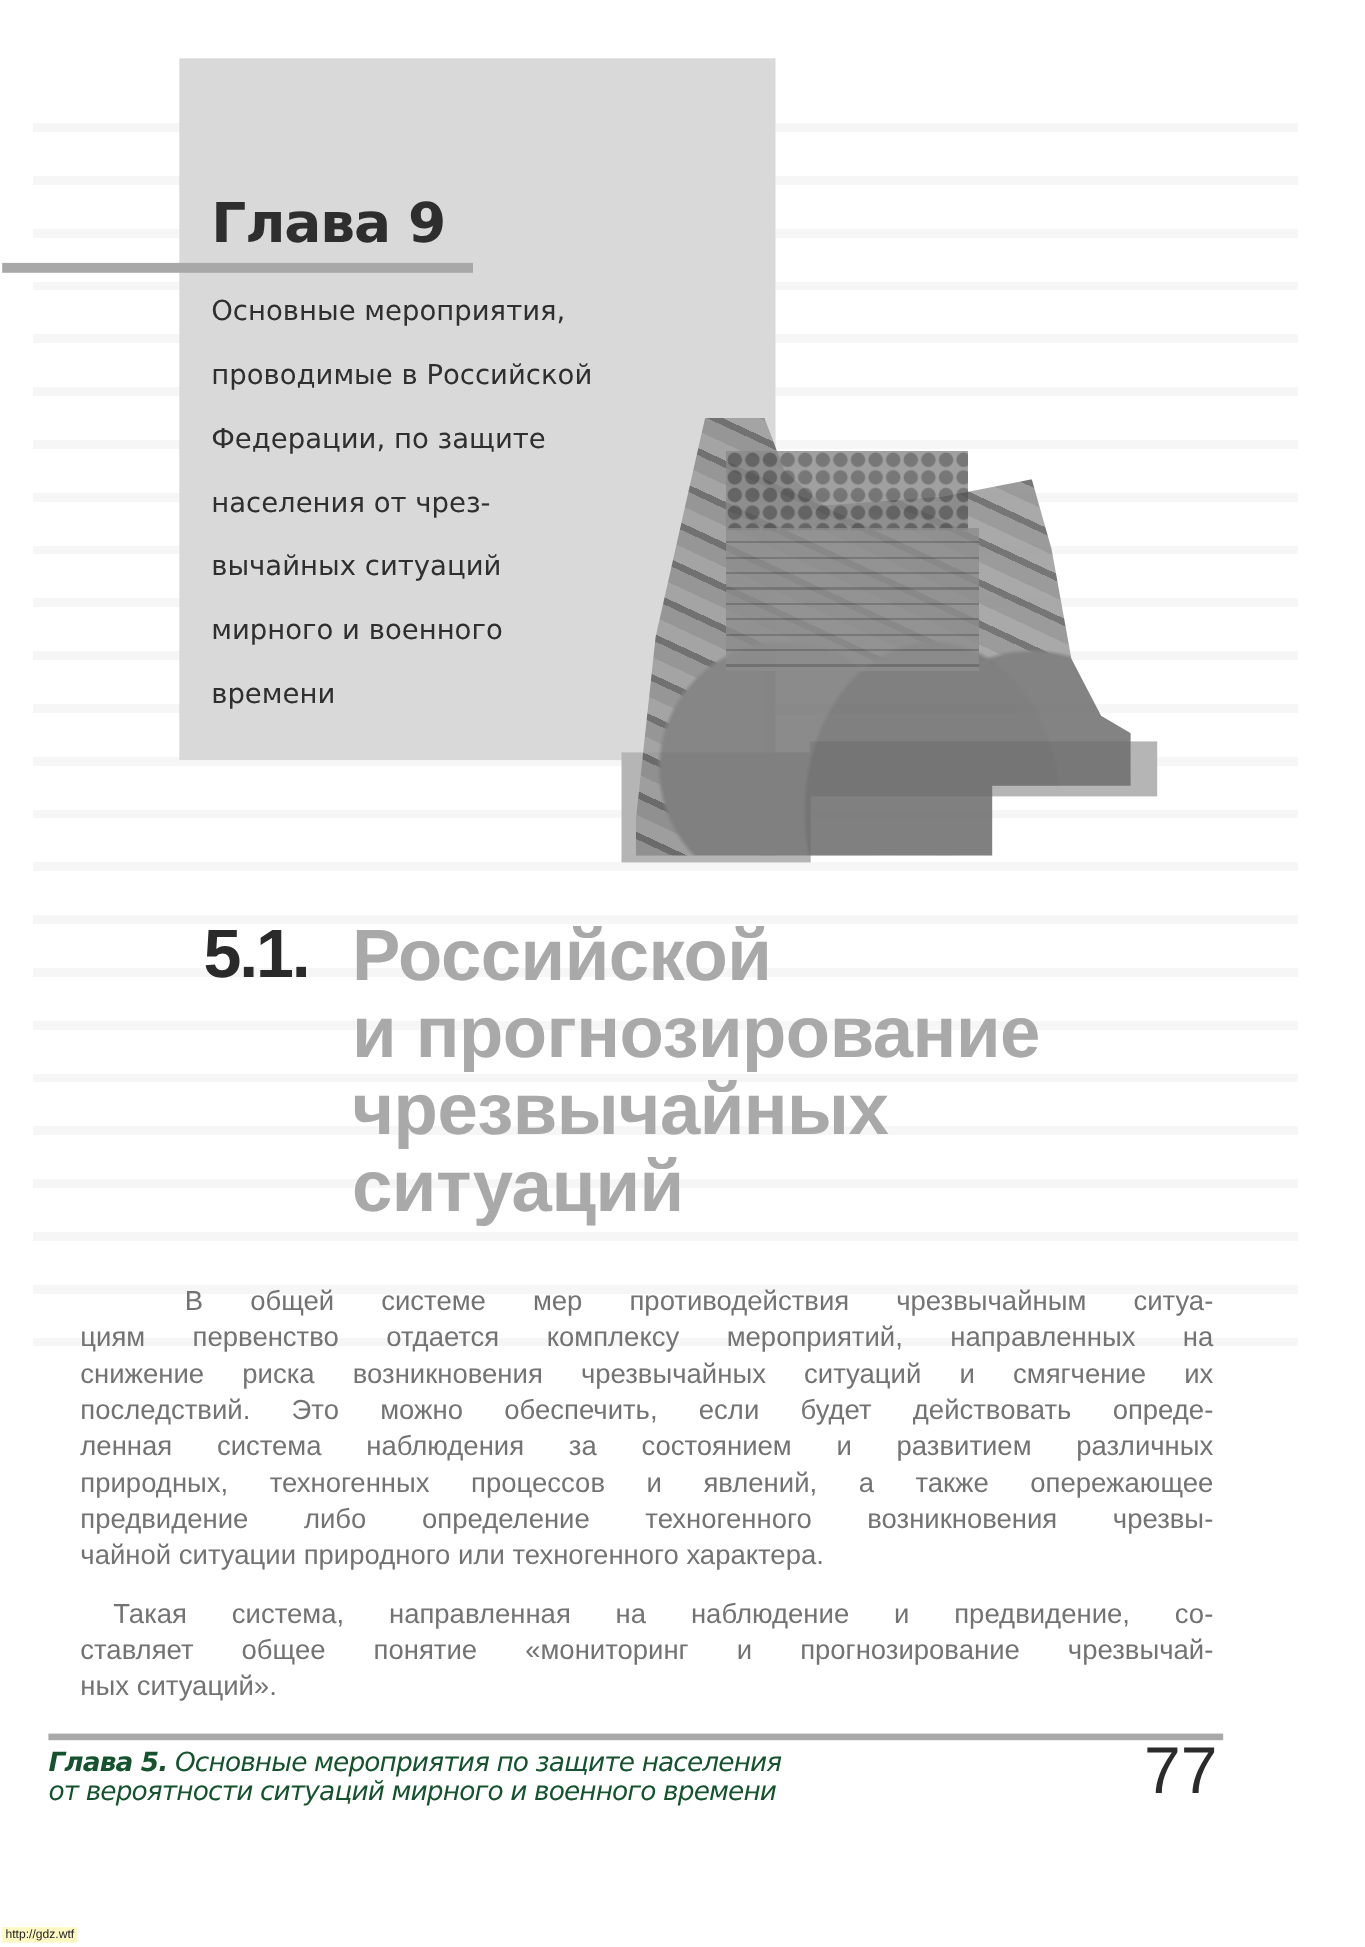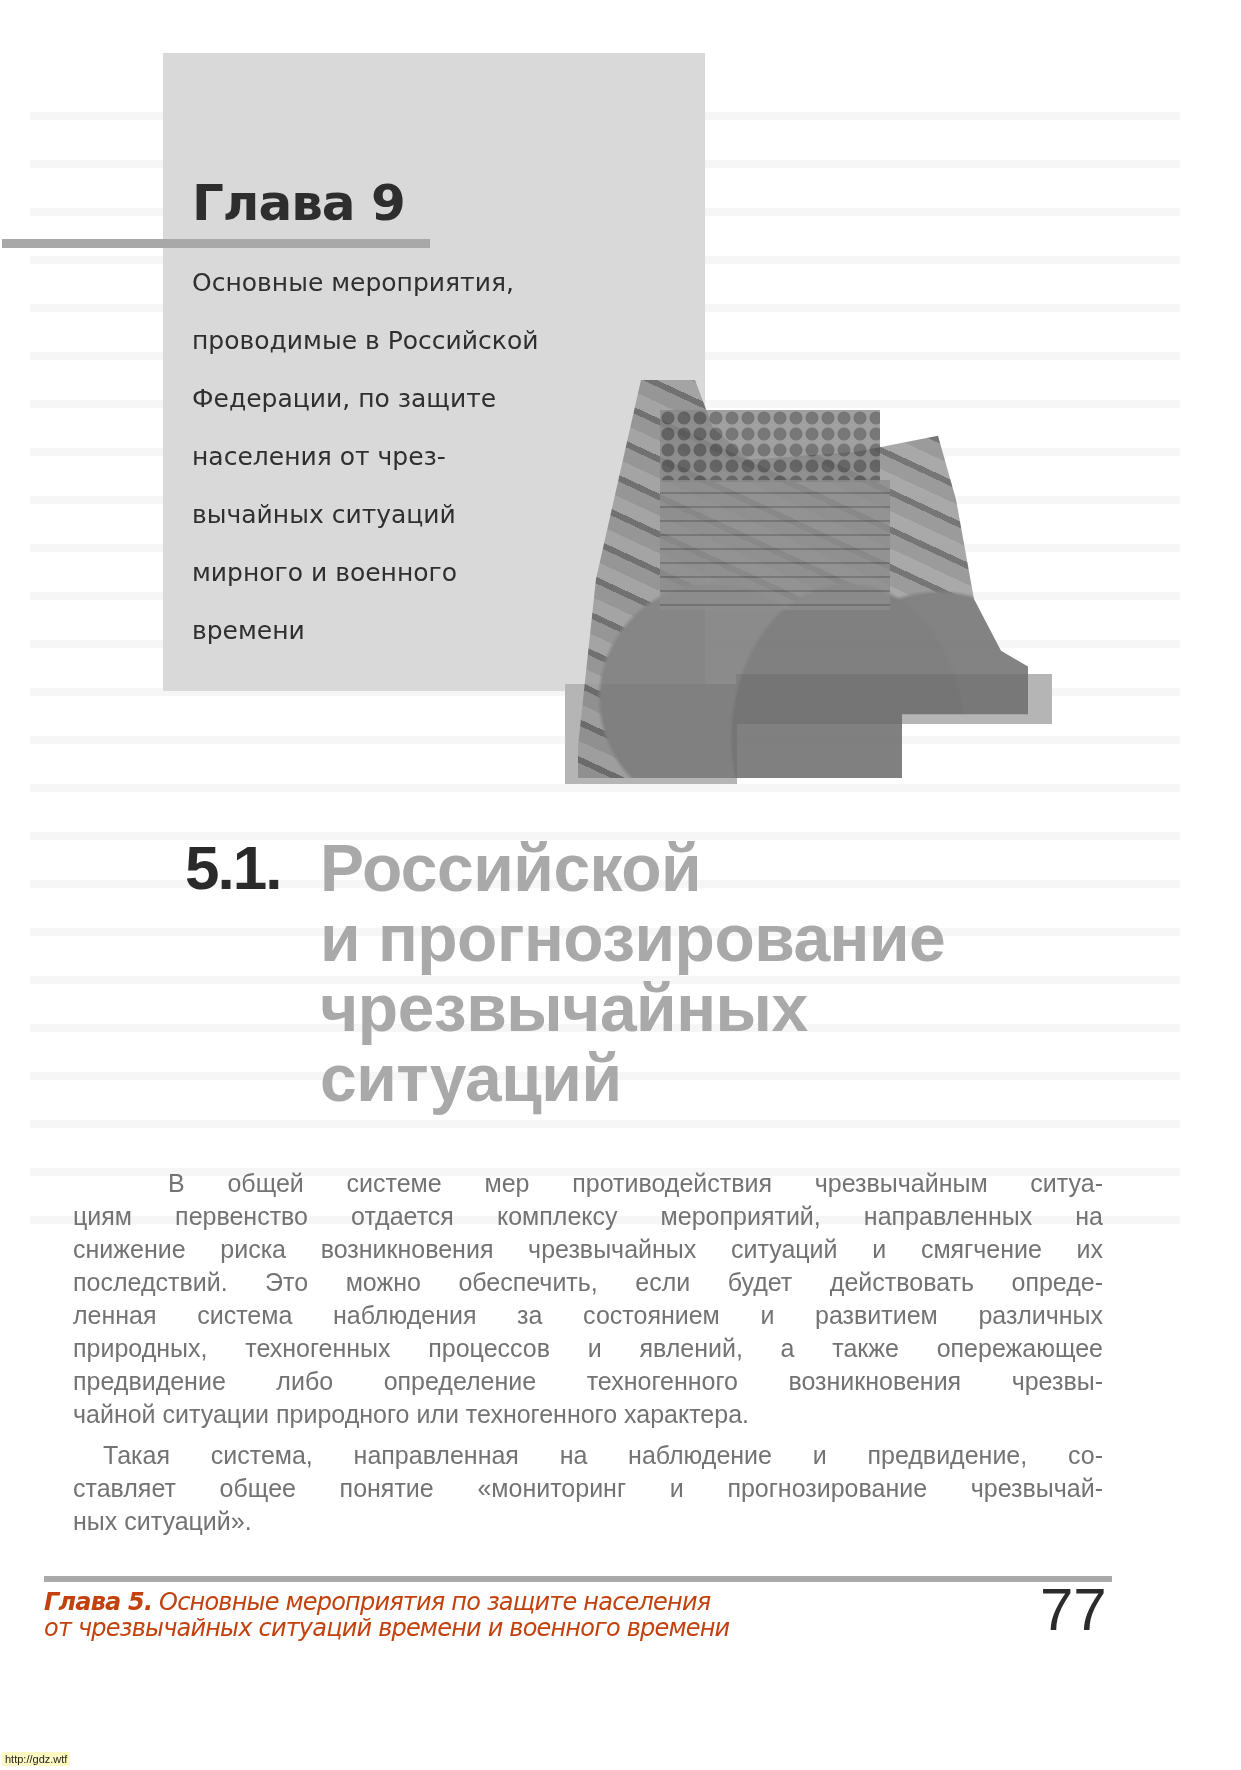--- a/index.html
+++ b/index.html
@@ -51,21 +51,21 @@
 
   .body-text { position:absolute; left:73px; top:1167px; width:1030px;
     font-family:"Liberation Sans Narrow","Liberation Sans", sans-serif;
     font-size:25px; line-height:33px; color:#737373; text-align:justify; }
   .body-text p { margin:0; text-indent:0; }
   .body-text span.line { display:block; text-align:justify; text-align-last:justify; white-space:nowrap; }
   .body-text span.last { text-align-last:left; }
 
   .footer-rule { position:absolute; left:44px; top:1576px; width:1068px; height:6px; background:#a9a9a9; }
   .footer-text { position:absolute; left:44px; top:1589px; font-size:24px; line-height:26px;
-    font-style:italic; color:#c2410c; letter-spacing:-0.8px; }
+    font-style:italic; color:#14532d; letter-spacing:-0.8px; }
   .footer-text .strong { font-weight:bold; }
   .page-number { position:absolute; left:1040px; top:1580px; font-size:60px; color:#2b2b2b;
     font-family:"Liberation Sans", sans-serif; line-height:1; }
   .watermark { position:absolute; left:2px; top:1752px; background:#fef9c3; font-size:11px;
     padding:1px 3px; color:#222; font-family:"Liberation Sans", sans-serif; }
 </style>
 </head>
 <body>
 
 <div class="bleed"></div>
@@ -105,27 +105,27 @@
   <p>
     <span class="line" style="padding-left:95px">В общей системе мер противодействия чрезвычайным ситуа-</span>
     <span class="line">циям первенство отдается комплексу мероприятий, направленных на</span>
     <span class="line">снижение риска возникновения чрезвычайных ситуаций и смягчение их</span>
     <span class="line">последствий. Это можно обеспечить, если будет действовать опреде-</span>
     <span class="line">ленная система наблюдения за состоянием и развитием различных</span>
     <span class="line">природных, техногенных процессов и явлений, а также опережающее</span>
     <span class="line">предвидение либо определение техногенного возникновения чрезвы-</span>
     <span class="line last">чайной ситуации природного или техногенного характера.</span>
   </p>
-  <p style="margin-top:8px">
+  <p style="margin-top:20px">
     <span class="line" style="padding-left:30px">Такая система, направленная на наблюдение и предвидение, со-</span>
     <span class="line">ставляет общее понятие «мониторинг и прогнозирование чрезвычай-</span>
     <span class="line last">ных ситуаций».</span>
   </p>
 </div>
 
 <div class="footer-rule"></div>
 <div class="footer-text">
   <div><span class="strong">Глава 5.</span><span> Основные мероприятия по защите населения</span></div>
-  <div>от чрезвычайных ситуаций времени и военного времени</div>
+  <div>от вероятности ситуаций мирного и военного времени</div>
 </div>
 <div class="page-number">77</div>
 
 <div class="watermark">http://gdz.wtf</div>
 
 </body></html>

